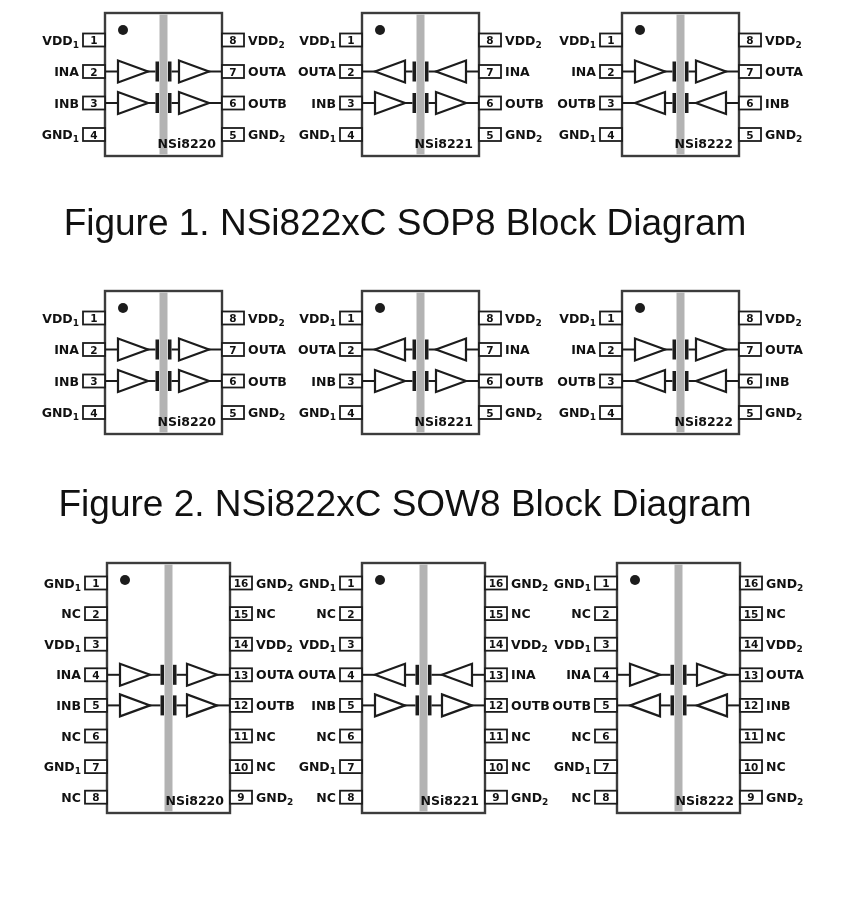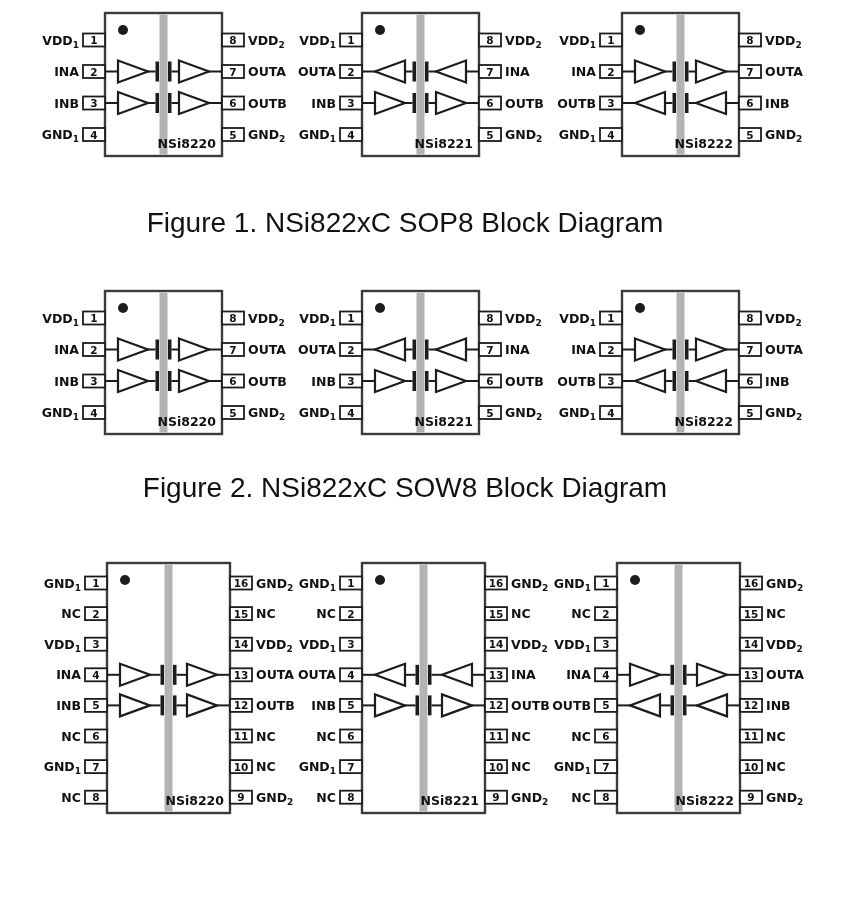--- a/index.html
+++ b/index.html
@@ -1,21 +1,21 @@
 <!DOCTYPE html>
 <html><head>
 <meta charset="utf-8">
 <style>
   html,body{margin:0;padding:0;background:#fff;}
   .page{position:relative;width:845px;height:914px;background:#ffffff;overflow:hidden;
         font-family:"DejaVu Sans",sans-serif;}
   .page svg{position:absolute;overflow:visible;}
   .caption{position:absolute;left:0;width:810px;text-align:center;
            font-family:"Liberation Sans","DejaVu Sans",sans-serif;
-           font-size:28px;line-height:36px;color:#111;}
+           font-size:37px;line-height:36px;color:#111;}
 </style>
 </head>
 <body>
 
 <div class="page">
 
   <svg style="left:33px;top:7px" width="262" height="160" viewBox="0 0 262 160">
       <rect x="72" y="6" width="117" height="143" fill="#ffffff" stroke="#3c3c3c" stroke-width="2.4"></rect>
       <rect x="126.5" y="7.5" width="8" height="140" fill="#b3b3b3"></rect>
       <circle cx="90" cy="23" r="5" fill="#1c1c1c"></circle>
@@ -286,21 +286,21 @@
       <polygon points="146,53.5 146,75.5 176,64.5" fill="#ffffff" stroke="#1c1c1c" stroke-width="2.2" stroke-linejoin="miter"></polygon>
       <line x1="72" y1="96" x2="86" y2="96" stroke="#1c1c1c" stroke-width="2"></line>
       <line x1="114" y1="96" x2="122.5" y2="96" stroke="#1c1c1c" stroke-width="2"></line>
       <line x1="138.5" y1="96" x2="147" y2="96" stroke="#1c1c1c" stroke-width="2"></line>
       <line x1="175" y1="96" x2="189" y2="96" stroke="#1c1c1c" stroke-width="2"></line>
       <rect x="122.5" y="86" width="3.5" height="20" fill="#1c1c1c"></rect>
       <rect x="135" y="86" width="3.5" height="20" fill="#1c1c1c"></rect>
       <polygon points="115,85 115,107 85,96" fill="#ffffff" stroke="#1c1c1c" stroke-width="2.2" stroke-linejoin="miter"></polygon>
       <polygon points="176,85 176,107 146,96" fill="#ffffff" stroke="#1c1c1c" stroke-width="2.2" stroke-linejoin="miter"></polygon>
     </svg>
-  <div class="caption" style="top:470px">Figure 2. NSi822xC SOW8 Block Diagram</div>
+  <div class="caption" style="top:486px">Figure 2. NSi822xC SOW8 Block Diagram</div>
 
   <svg style="left:35px;top:557px" width="262" height="260" viewBox="0 0 262 260">
       <rect x="72" y="6" width="123" height="250" fill="#ffffff" stroke="#3c3c3c" stroke-width="2.4"></rect>
       <rect x="129.5" y="7.5" width="8" height="247" fill="#b3b3b3"></rect>
       <circle cx="90" cy="23" r="5" fill="#1c1c1c"></circle>
       <text x="189" y="248" text-anchor="end" font-size="12.5" font-weight="bold" fill="#111111">NSi8220</text>
       <rect x="50" y="19.5" width="22" height="13" fill="#ffffff" stroke="#1c1c1c" stroke-width="1.8"></rect>
       <text x="61" y="30" text-anchor="middle" font-size="10.5" font-weight="bold" fill="#111111">1</text>
       <text x="46" y="30.5" text-anchor="end" font-size="12.5" font-weight="bold" fill="#111111"><tspan>GND</tspan><tspan font-size="9" dy="3">1</tspan></text>
       <rect x="50" y="50.1" width="22" height="13" fill="#ffffff" stroke="#1c1c1c" stroke-width="1.8"></rect>

